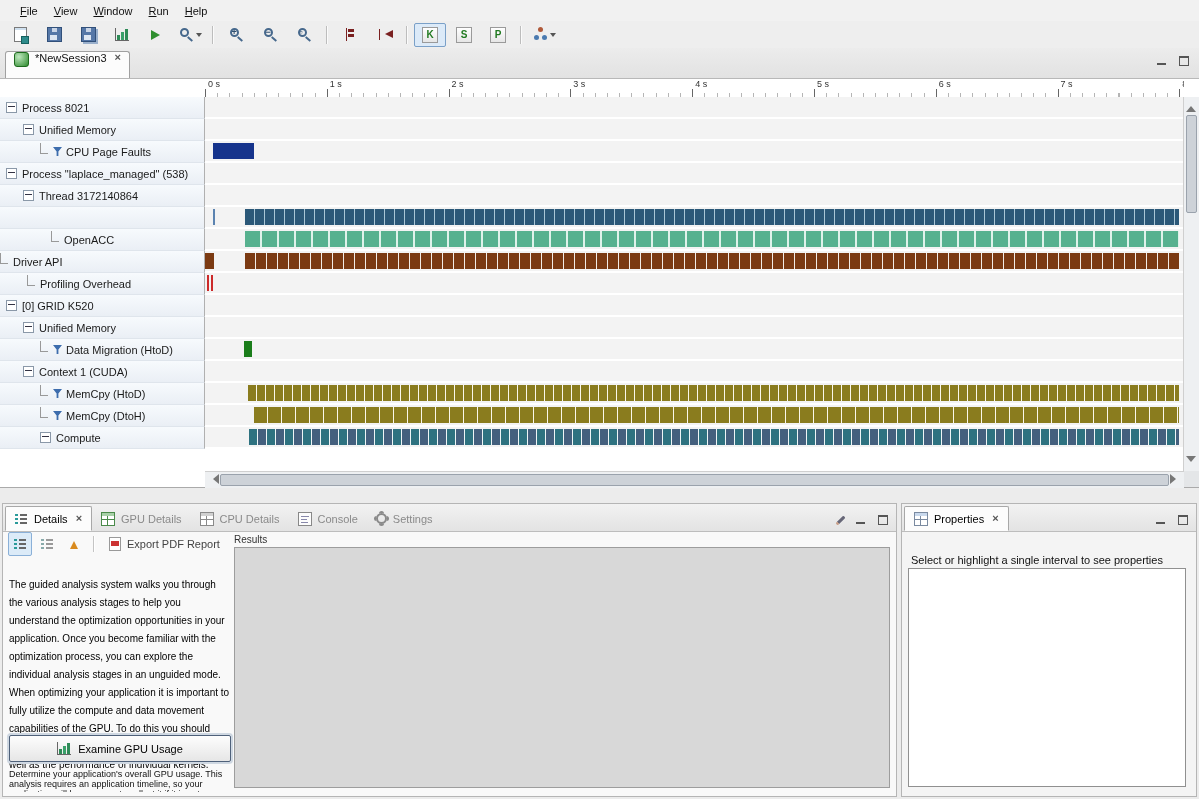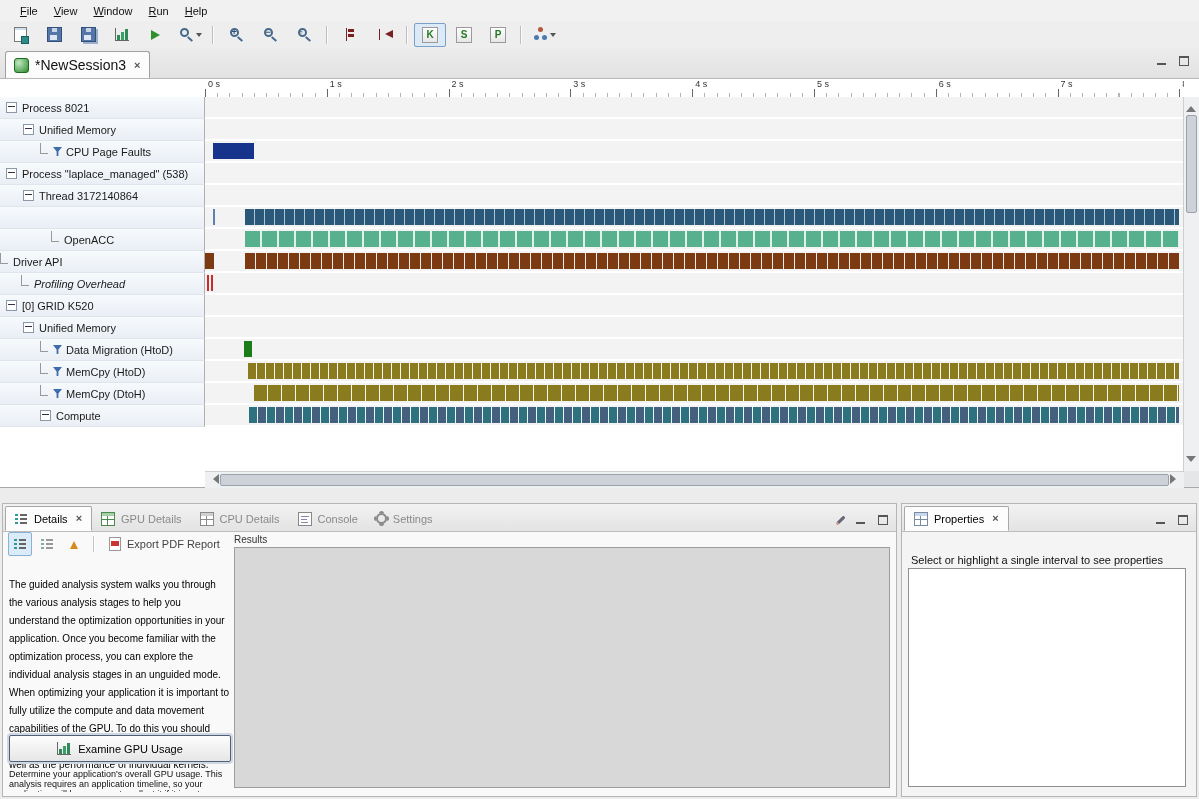--- a/index.html
+++ b/index.html
@@ -44,21 +44,21 @@
   .kernel-k,.source-s,.pc-p{width:14px;height:14px;border:1px solid #9a9a9a;box-sizing:content-box;
     background:linear-gradient(#ffffff,#e6e6e6);color:#217a21;font:bold 10px/14px "Liberation Sans",sans-serif;text-align:center}
   .run-analysis-icon{width:15px;height:13px}
   .run-analysis-icon::before{content:"";position:absolute;left:1px;bottom:1px;width:5px;height:5px;border-radius:50%;
     background:#4a7ab0;box-shadow:8px 0 0 #4a7ab0,4px -8px 0 #b05a3a}
   
   #editor{position:absolute;left:0;top:48px;right:0;height:439px;background:#fff;border-bottom:1px solid #aaa}
   #editor-tabstrip{position:absolute;left:0;top:0;right:0;height:30px;background:linear-gradient(#ececec,#e2e2e2);
                    border-bottom:1px solid #b8b8b8}
   .etab{position:absolute;left:5px;top:3px;height:26px;background:#fcfcfc;border:1px solid #a0a0a0;border-bottom:none;
-        border-radius:3px 3px 0 0;display:flex;align-items:center;padding:0 8px;gap:6px;font-size:14px}
+        border-radius:3px 3px 0 0;display:flex;align-items:flex-start;padding:0 8px;gap:6px;font-size:11px}
   .session-icon{width:13px;height:13px;border-radius:3px;border:1px solid #1d6b1d;
         background:radial-gradient(circle at 30% 30%,#bfe8bf,#2e8b2e)}
   .tabclose{color:#555;font:bold 11px/11px "Liberation Sans",sans-serif;padding-left:2px}
   .tabclose::after{content:"×"}
   .strip-controls{position:absolute;right:8px;top:7px;display:flex}
   .wbtn{position:relative;width:14px;height:12px;margin-left:8px}
   .w-min::after{content:"";position:absolute;left:2px;bottom:2px;width:9px;height:2px;background:#555}
   .w-max::after{content:"";position:absolute;left:2px;top:1px;width:8px;height:7px;border:1px solid #555;border-top-width:2px}
   #timeline-ruler{position:absolute;left:205px;right:15px;top:30px;height:19px;border-bottom:1px solid #8a8a8a;
      background:repeating-linear-gradient(to right,#b5b5b5 0 1px,transparent 1px 12.18px) left bottom/100% 4px no-repeat;overflow:hidden}
@@ -299,21 +299,21 @@
         <div class="tl-label" style="">
           <span class="branch"></span>
           <span class="tl-text">Driver API</span>
         </div>
         <div class="tl-track">
           <div class="seg" style="left: 0%; width: 0.95%; background: rgb(123, 58, 18);"></div>
           <div class="seg" style="left: 4.1%; width: 95.4%; background: repeating-linear-gradient(90deg, rgb(123, 58, 18) 0px, rgb(123, 58, 18) 10px, rgb(243, 236, 230) 10px, rgb(243, 236, 230) 11px);"></div>
         </div>
       </div>
       <div class="tl-row">
-        <div class="tl-label" style="padding-left: 21px; font-style: italic;">
+        <div class="tl-label" style="padding-left: 27px;">
           <span class="branch"></span>
           <span class="tl-text">Profiling Overhead</span>
         </div>
         <div class="tl-track">
           <div class="seg" style="left: 0.2%; width: 0.25%; background: rgb(204, 42, 42);"></div>
           <div class="seg" style="left: 0.62%; width: 0.23%; background: rgb(204, 42, 42);"></div>
         </div>
       </div>
       <div class="tl-row">
         <div class="tl-label" style="padding-left: 6px;">
@@ -331,20 +331,27 @@
       </div>
       <div class="tl-row">
         <div class="tl-label" style="padding-left: 40px;">
           <span class="branch"></span>
           <span class="funnel"></span>
           <span class="tl-text">Data Migration (HtoD)</span>
         </div>
         <div class="tl-track">
           <div class="seg" style="left: 4%; width: 0.85%; background: rgb(26, 125, 26);"></div>
         </div>
+      </div>
+      <div class="tl-row">
+        <div class="tl-label" style="padding-left: 23px;">
+          <span class="tgl"></span>
+          <span class="tl-text">Context 1 (CUDA)</span>
+        </div>
+        <div class="tl-track"></div>
       </div>
       <div class="tl-row">
         <div class="tl-label" style="padding-left: 40px;">
           <span class="branch"></span>
           <span class="funnel"></span>
           <span class="tl-text">MemCpy (HtoD)</span>
         </div>
         <div class="tl-track">
           <div class="seg" style="left: 4.35%; width: 95.15%; background: repeating-linear-gradient(90deg, rgb(138, 124, 30) 0px, rgb(138, 124, 30) 8px, rgb(250, 247, 234) 8px, rgb(250, 247, 234) 9px);"></div>
         </div>

